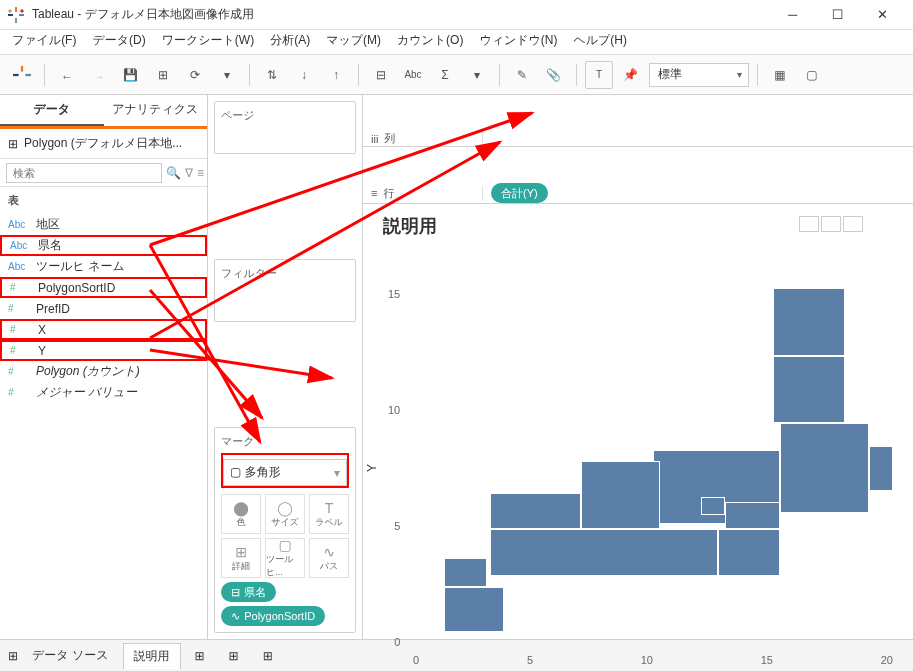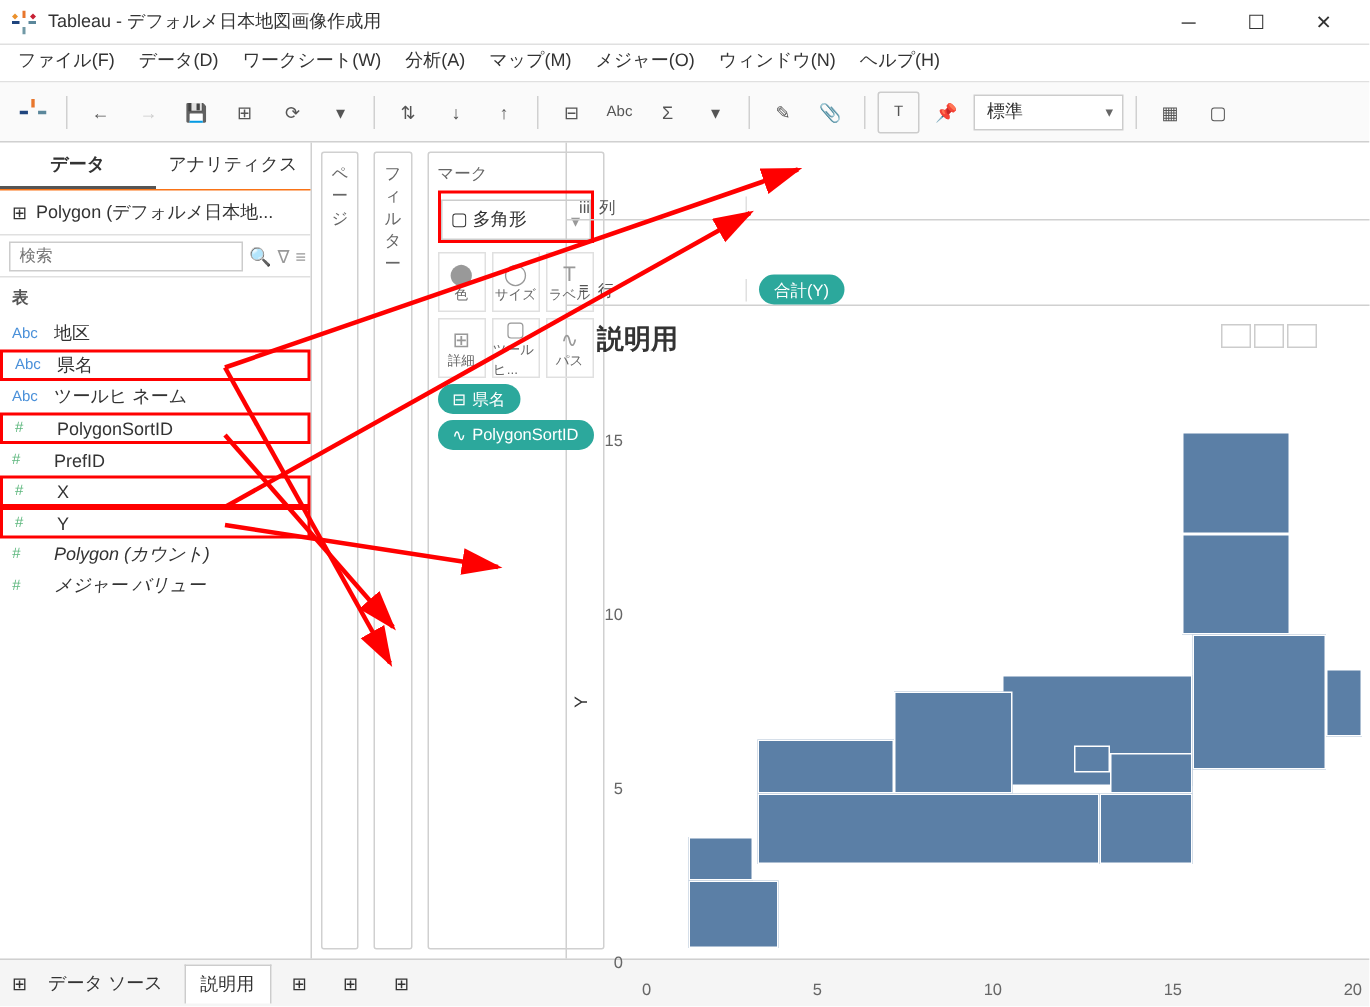--- a/index.html
+++ b/index.html
@@ -10,34 +10,34 @@
 .titlebar .winbtn { width: 45px; height: 28px; display: flex; align-items: center; justify-content: center; font-size: 13px; }
 .menubar { height: 25px; display: flex; padding: 0 6px; gap: 4px; border-bottom: 1px solid #e0e0e0; }
 .menubar .mitem { padding: 2px 6px; font-size: 12px; }
 .toolbar { height: 40px; display: flex; align-items: center; padding: 0 8px; gap: 4px; border-bottom: 1px solid #d0d0d0; background: #fafafa; }
 .toolbar .tbtn { width: 28px; height: 28px; display: flex; align-items: center; justify-content: center; color: #555; border-radius: 2px; }
 .toolbar .divider { width: 1px; height: 22px; background: #d0d0d0; margin: 0 4px; }
 .toolbar .combo { height: 24px; border: 1px solid #ccc; background: #fff; padding: 0 20px 0 8px; display: flex; align-items: center; position: relative; min-width: 100px; }
 .toolbar .combo::after { content: "▾"; position: absolute; right: 6px; font-size: 10px; color: #666; }
 .main { display: flex; height: 544px; }
 .sidebar { width: 208px; border-right: 1px solid #d0d0d0; display: flex; flex-direction: column; }
-.tabs { display: flex; border-bottom: 1px solid #f97316; justify-content: space-between; }
+.tabs { display: flex; border-bottom: 3px solid #f97316; justify-content: space-between; }
 .tabs .tab { flex: 1; padding: 6px 8px; text-align: center; font-size: 12px; }
 .tabs .tab.active { border-bottom: 2px solid #555; font-weight: 600; }
 .source-row { padding: 6px 8px; display: flex; align-items: center; gap: 6px; border-bottom: 1px solid #e0e0e0; font-size: 12px; }
 .search-row { display: flex; align-items: center; height: 28px; padding: 0 6px; gap: 4px; border-bottom: 1px solid #e0e0e0; }
 .search-row input { flex: 1; border: 1px solid #ccc; padding: 2px 6px; font-size: 11px; height: 20px; }
 .section-head { padding: 6px 8px; font-size: 11px; color: #555; font-weight: 600; }
 .field { display: flex; align-items: center; height: 21px; padding: 0 8px; gap: 6px; font-size: 12px; }
 .ficon { width: 22px; text-align: left; font-size: 10px; }
 .ficon.abc { color: #4a90d9; }
 .ficon.num { color: #5fb87f; }
 .field.hl { border: 2px solid #f00; }
 .field.italic { font-style: italic; }
-.shelves { width: 170px; border-right: 1px solid #d0d0d0; padding: 6px; display: flex; flex-direction: row; gap: 10px; justify-content: space-between; }
+.shelves { width: 170px; border-right: 1px solid #d0d0d0; padding: 6px; display: flex; flex-direction: column; gap: 10px; justify-content: space-between; }
 .card { border: 1px solid #d0d0d0; border-radius: 2px; padding: 6px; font-size: 11px; }
 .card .ctitle { color: #666; margin-bottom: 4px; }
 .marks-box { border: 2px solid #f00; }
 .mark-drop { border: 1px solid #ccc; padding: 4px 6px; display: flex; align-items: center; justify-content: space-between; font-size: 12px; margin-top: 4px; }
 .mark-grid { display: grid; grid-template-columns: repeat(3, 1fr); gap: 4px; margin-top: 6px; }
 .mark-cell { border: 1px solid #e0e0e0; height: 40px; display: flex; flex-direction: column; align-items: center; justify-content: center; font-size: 9px; color: #666; }
 .mark-cell .mi { font-size: 14px; color: #999; }
 .pill { display: inline-flex; align-items: center; height: 20px; border-radius: 10px; padding: 0 10px; font-size: 11px; color: #fff; gap: 4px; }
 .pill.dim { background: #2ca89c; }
 .pill.meas { background: #2ca89c; }
@@ -80,21 +80,21 @@
   <div class="winbtn">☐</div>
   <div class="winbtn">✕</div>
 </div>
 
 <div class="menubar">
   <span class="mitem">ファイル(F)</span>
   <span class="mitem">データ(D)</span>
   <span class="mitem">ワークシート(W)</span>
   <span class="mitem">分析(A)</span>
   <span class="mitem">マップ(M)</span>
-  <span class="mitem">メジャー(O)</span>
+  <span class="mitem">カウント(O)</span>
   <span class="mitem">ウィンドウ(N)</span>
   <span class="mitem">ヘルプ(H)</span>
 </div>
 
 <div class="toolbar">
   <div class="tbtn">
       <svg width="18" height="18" viewBox="0 0 16 16">
         <path fill="#e8762d" d="M7 0h2v5H7z"></path>
         <path fill="#1f457e" d="M0 7h5v2H0z"></path>
         <path fill="#5b879b" d="M11 7h5v2h-5z"></path>

